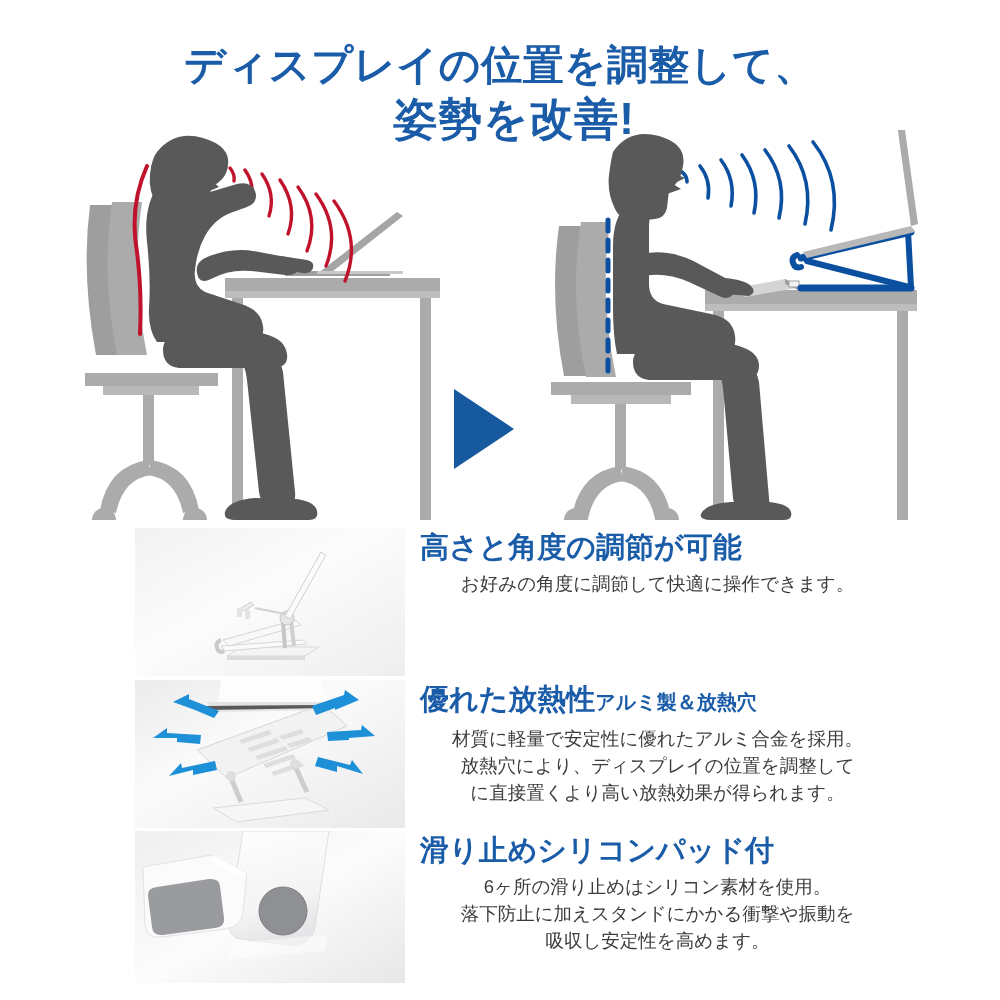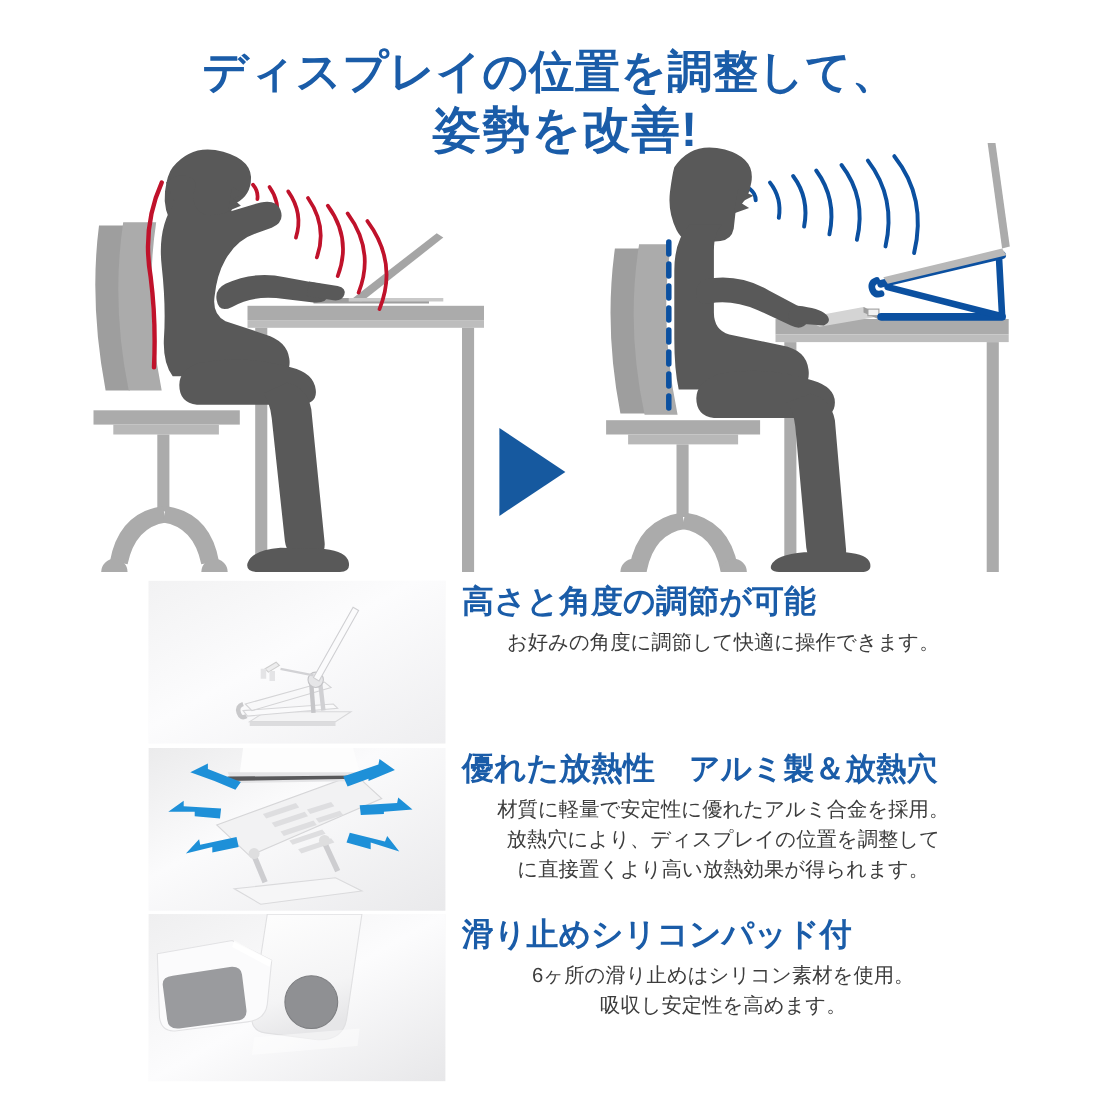--- a/index.html
+++ b/index.html
@@ -90,23 +90,22 @@
   }
   .fhead {
     color: #1a5ca8;
     font-weight: bold;
     font-size: 29px;
     line-height: 38px;
     white-space: nowrap;
     margin-bottom: 4px;
   }
   .fhead .sub {
-    font-size: 28px;
+    font-size: 20px;
     letter-spacing: 0px;
-    margin-left: 31px;
   }
   .fbody {
     color: #3c3c3c;
     font-size: 18.5px;
     line-height: 27px;
     white-space: nowrap;
     text-align: center;
   }
 </style>
 </head>
@@ -410,18 +409,19 @@
           <path d="M78 24 l34 18 l-2 6 l-34 -18 z" fill="#ffffff" opacity="0.85"></path>
 
           <path d="M96 112 l96 -8 l-2 16 l-96 8 z" fill="#ffffff" opacity="0.45"></path>
         </svg>
       </div>
       <div class="ftext">
         <div class="fhead">
           <span>滑り止めシリコンパッド付</span>
         </div>
         <div class="fbody">6ヶ所の滑り止めはシリコン素材を使用。</div>
+        <div class="fbody">落下防止に加えスタンドにかかる衝撃や振動を</div>
         <div class="fbody">吸収し安定性を高めます。</div>
       </div>
     </div>
 
   </div>
 </div>
 
 </body></html>

